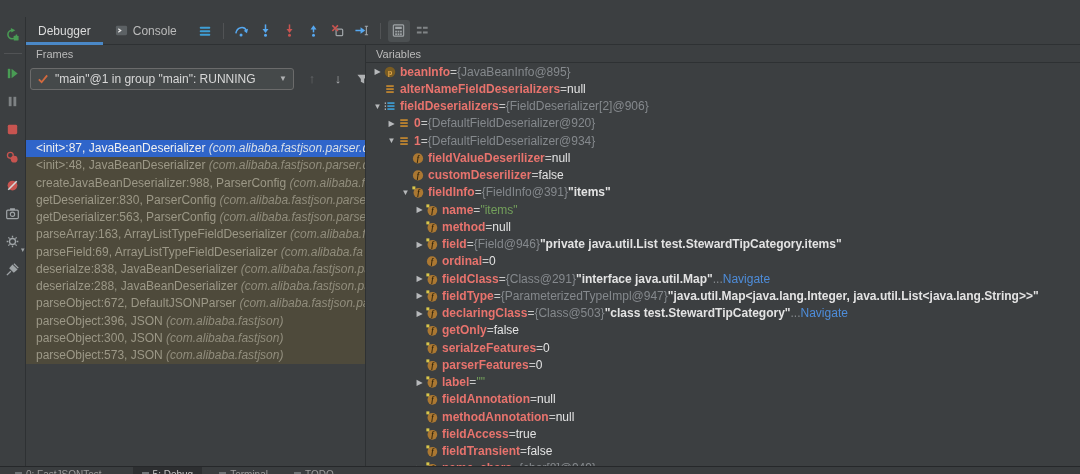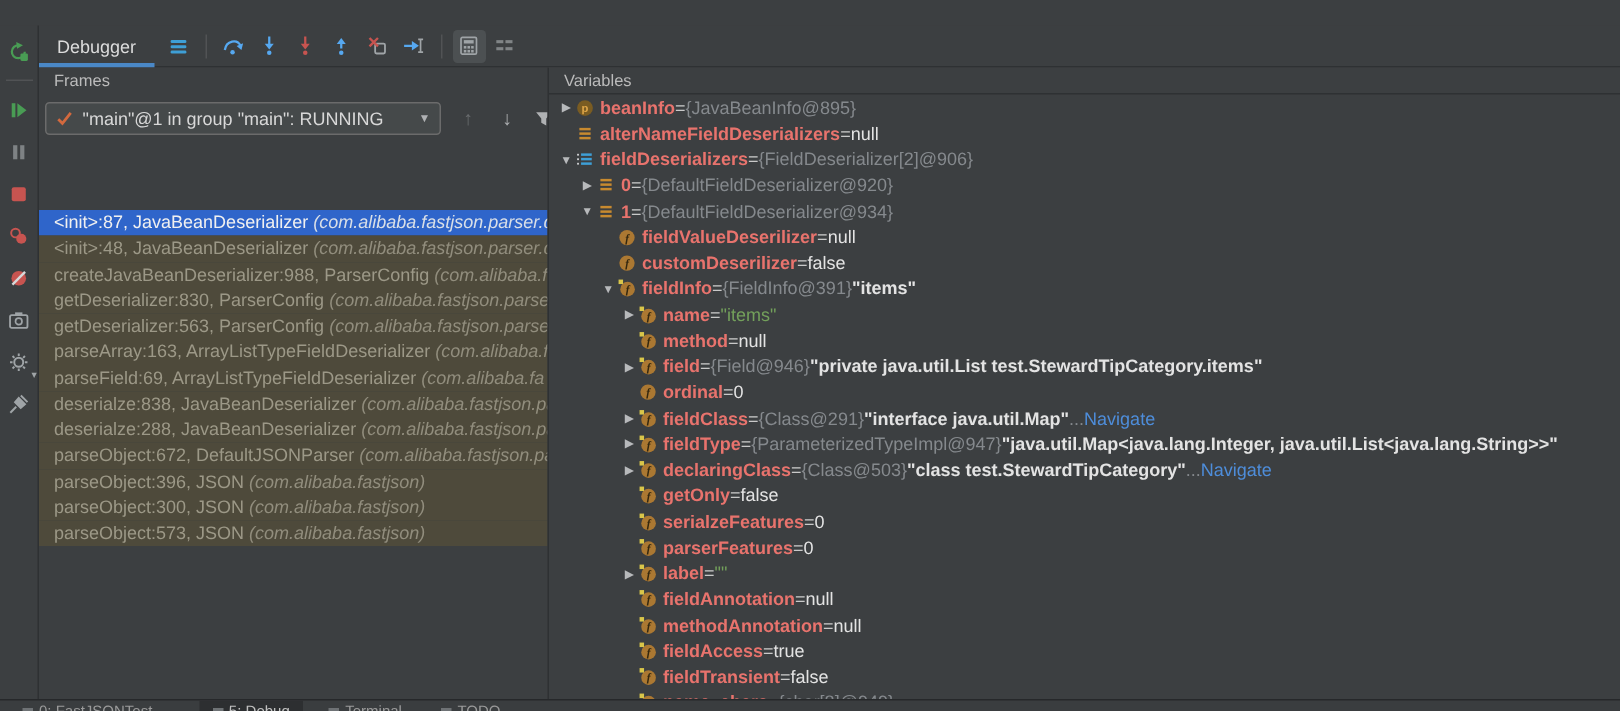--- a/index.html
+++ b/index.html
@@ -97,20 +97,29 @@
       </span>
     <span class="title">FastJSONTest</span>
     <span class="close">×</span>
   </div>
 </div>
 
 <div id="row2">
   <div class="dbg-tab" id="tab-debugger">
     <span>Debugger</span>
   </div>
+  <div class="dbg-tab" id="tab-console">
+    <span>
+        <svg width="13" height="13" viewBox="0 0 14 14">
+          <rect x="1" y="2" width="12" height="10" rx="1.5" fill="#5C6164"></rect>
+          <path d="M3.5 5 L6.2 7 L3.5 9" fill="none" stroke="#E6E6E6" stroke-width="1.3"></path>
+        </svg>
+      </span>
+    <span>Console</span>
+  </div>
   <div id="dbg-toolbar" style="display:flex;align-items:center;margin-left:4px;">
       <div class="tb-btn">
         <span>
           <svg width="14" height="14" viewBox="0 0 16 16">
             <g fill="#3E9FD6">
               <rect x="2" y="3" width="12" height="2.4" rx="1"></rect>
               <rect x="2" y="7" width="12" height="2.4" rx="1"></rect>
               <rect x="2" y="11" width="12" height="2.4" rx="1"></rect>
             </g>
           </svg>

